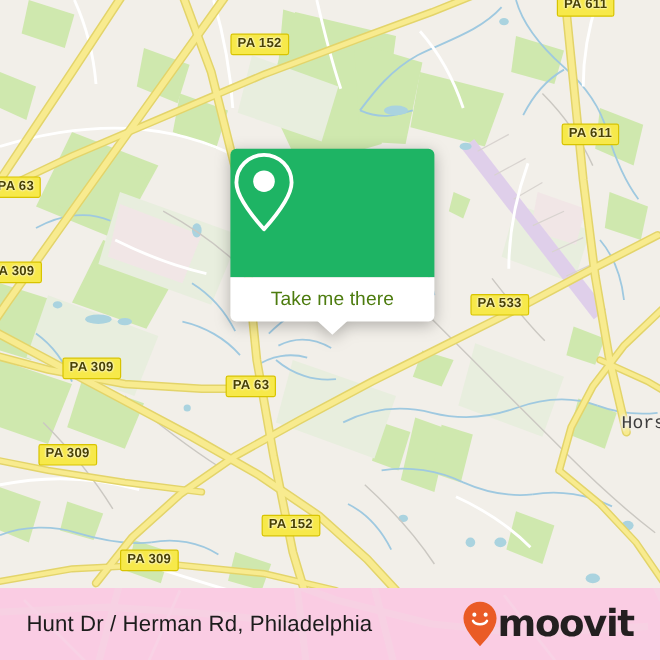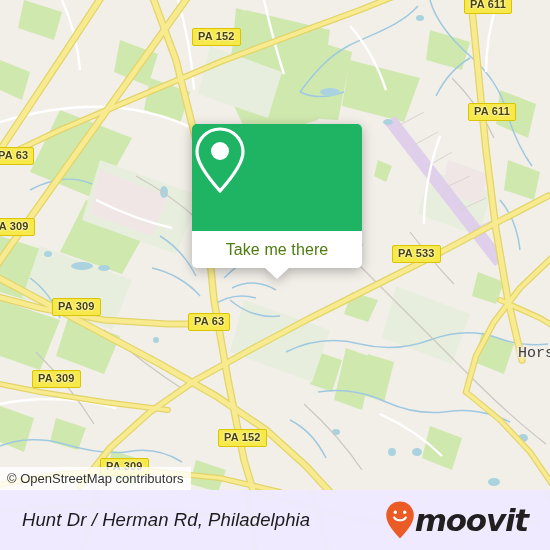--- a/index.html
+++ b/index.html
@@ -65,21 +65,21 @@
   #attrib{
     position:absolute;left:0;top:467px;
     background:rgba(255,255,255,.80);
     color:#333;font-size:13px;line-height:24px;
     padding:0 7px;white-space:nowrap;
   }
 
   
   #bottombar{
     position:absolute;left:0;top:490px;width:550px;height:60px;
-    background:#c4b5fd;overflow:hidden;font-style:italic;
+    background:#ec4899;overflow:hidden;
   }
   #bottombar .ghost{position:absolute;left:0;top:-490px;opacity:.16;}
   #bottombar .veil{position:absolute;inset:0;background:rgba(255,255,255,.72);}
   #addr{
     position:absolute;left:22px;top:0;height:60px;display:flex;align-items:center;
     color:#1c1c1c;font-size:18.5px;letter-spacing:.1px;white-space:nowrap;
   }
   #logo{
     position:absolute;right:22px;top:0;height:60px;display:flex;align-items:center;gap:0;
   }
@@ -293,23 +293,20 @@
           <path d="M28 5 C 15.3 5 5 15.3 5 28 C 5 40 20 58 28 67 C 36 58 51 40 51 28 C 51 15.3 40.7 5 28 5 Z" fill="none" stroke="#ffffff" stroke-width="3.2" stroke-linejoin="round"></path>
           <circle cx="28" cy="27" r="9" fill="#ffffff"></circle>
         </svg>
       </div>
       <div class="foot">
         <span>Take me there</span>
       </div>
       <div class="tip"></div>
     </div>
 
-    <div id="attrib">
-      <span>© OpenStreetMap contributors</span>
-    </div>
   </div>
 
   <div id="bottombar">
     <svg class="ghost" width="550" height="550" viewBox="0 0 550 550">
       <g fill="none" stroke="#b9b6b0" stroke-width="6">
         <path d="M244 460 L 256 560"></path>
         <path d="M110 448 L 80 560"></path>
         <path d="M306 466 L 330 560"></path>
         <path d="M60 474 L 140 470 L 220 478 L 280 500 L 360 520 L 440 528 L 540 522"></path>
         <path d="M466 392 L 500 420 L 530 452 L 552 500"></path>

